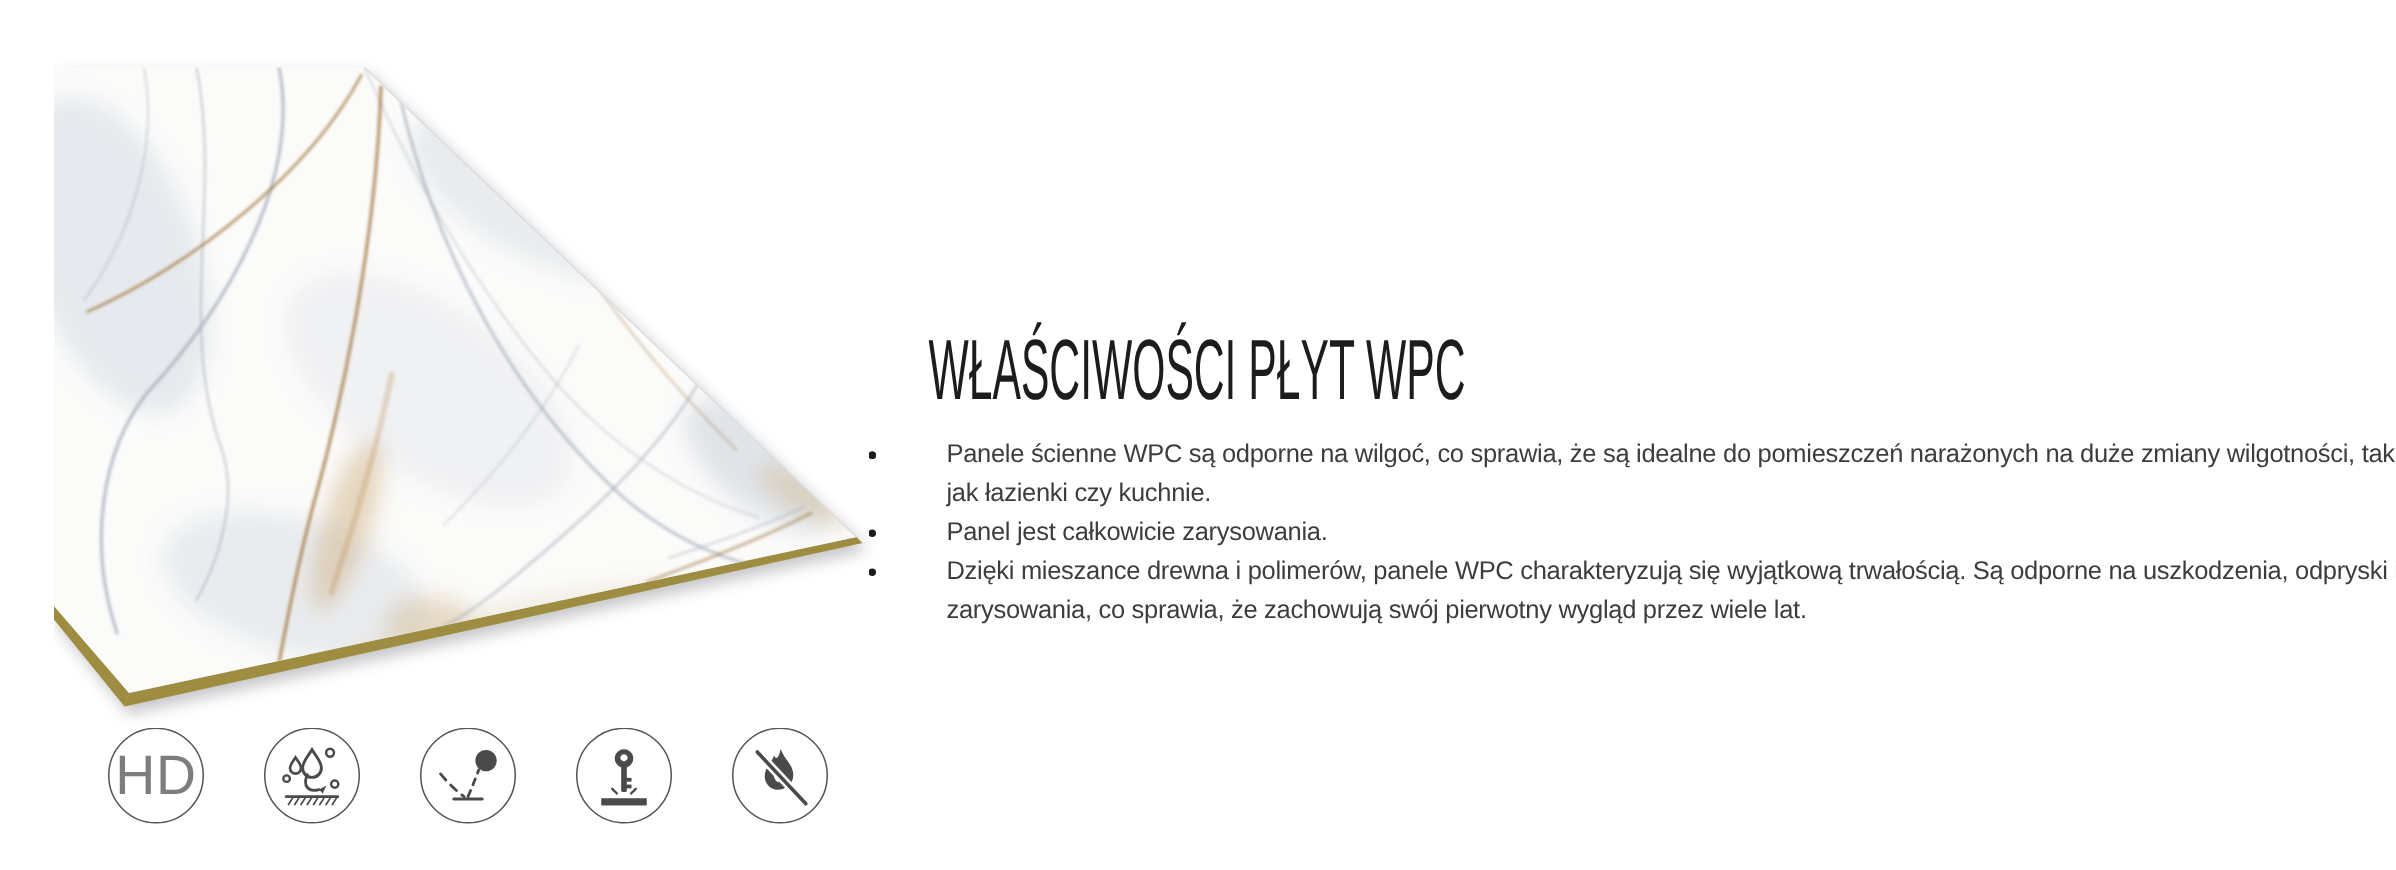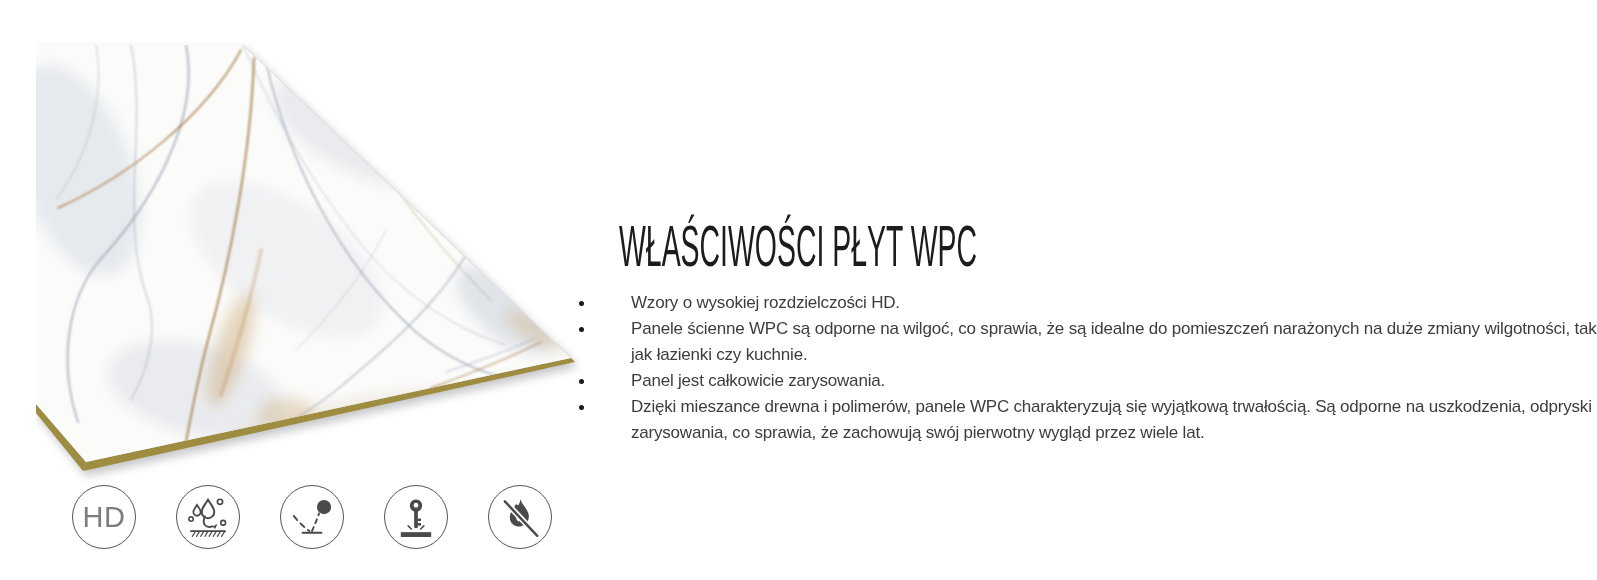--- a/index.html
+++ b/index.html
@@ -27,21 +27,21 @@
     position:absolute;left:0;top:10.5px;width:5px;height:5px;border-radius:50%;
     background:#1a1a1a;
   }
   
   .icons-row{position:absolute;left:36px;top:485px;display:flex;gap:40px;}
   .icon-circle{
     box-sizing:border-box;width:64px;height:64px;border:1.7px solid #545454;
     border-radius:50%;display:flex;align-items:center;justify-content:center;
     background:#ffffff;
   }
-  .hd-label{font-size:29px;color:#7d7d7d;font-weight:400;letter-spacing:0.5px;}
+  .hd-label{font-size:37px;color:#7d7d7d;font-weight:400;letter-spacing:0.5px;}
   .glyph{display:block;}
 </style>
 </head>
 <body>
 
 <div class="stage">
 
   <div class="panel-wrap">
     <svg class="panel-svg" width="545" height="480" viewBox="0 0 545 480">
       <defs>
@@ -100,21 +100,20 @@
     </svg>
   </div>
 
   <svg class="title-svg" width="400" height="62">
     <text x="0" y="52" font-size="57" textLength="358" lengthAdjust="spacingAndGlyphs">WŁAŚCIWOŚCI PŁYT WPC</text>
   </svg>
 
   <ul class="feature-list">
     <li>
       <span class="bullet-dot"></span>
-      <span>Wzory o wysokiej rozdzielczości HD.</span>
     </li>
     <li>
       <span class="bullet-dot"></span>
       <span>Panele ścienne WPC są odporne na wilgoć, co sprawia, że są idealne do pomieszczeń narażonych na duże zmiany wilgotności, takich jak łazienki czy kuchnie.</span>
     </li>
     <li>
       <span class="bullet-dot"></span>
       <span>Panel jest całkowicie zarysowania.</span>
     </li>
     <li>

